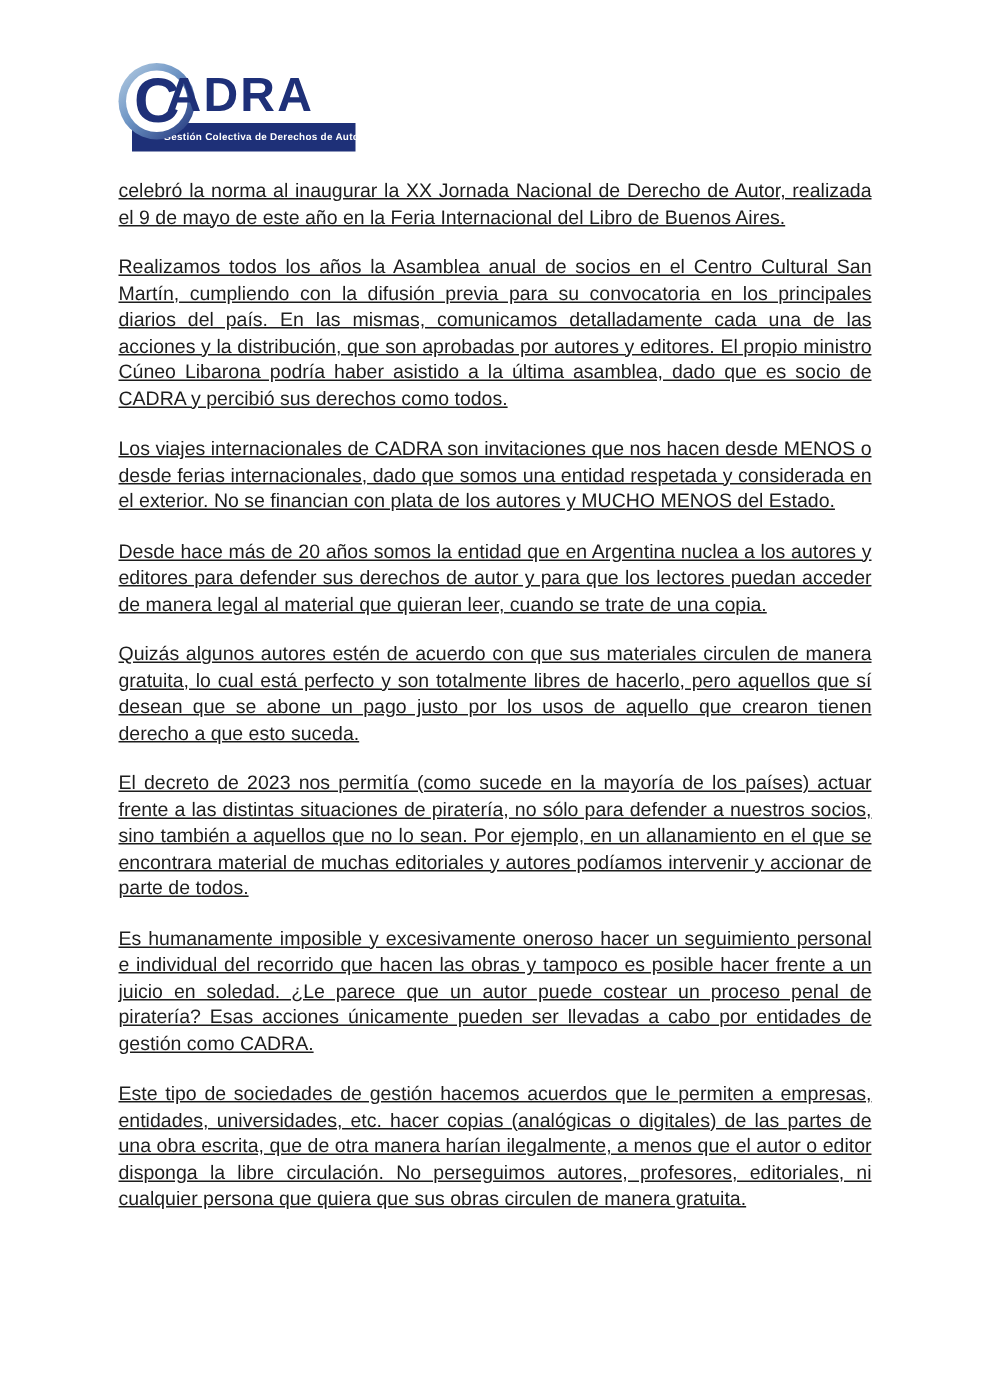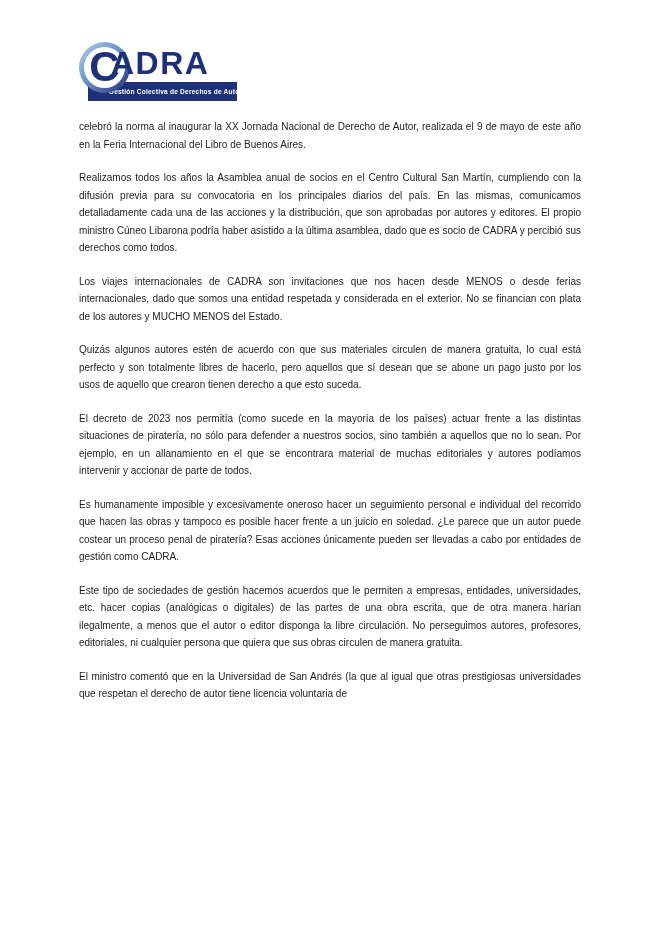--- a/index.html
+++ b/index.html
@@ -87,24 +87,25 @@
     color:var(--navy);
     letter-spacing:1.5px;
     line-height:38px;
   }
   
   .doc-body{
     width:502px;
   }
   .doc-body p{
     margin:16px 0 11px 0;
-    font-size:10px;
+    font-size:13px;
     line-height:17.5px;
     text-align:justify;
     color:var(--text);
+    text-decoration:underline;
   }
 </style>
 </head>
 <body>
 
 <div class="page">
 
   <div class="logo">
     <div class="logo-bar">
       <span class="logo-tagline">Gestión Colectiva de Derechos de Autor</span>
@@ -114,20 +115,20 @@
         <span class="logo-c">C</span>
       </div>
     </div>
     <span class="logo-letters">ADRA</span>
   </div>
 
   <div class="doc-body">
       <p>celebró la norma al inaugurar la XX Jornada Nacional de Derecho de Autor, realizada el 9 de mayo de este año en la Feria Internacional del Libro de Buenos Aires.</p>
       <p>Realizamos todos los años la Asamblea anual de socios en el Centro Cultural San Martín, cumpliendo con la difusión previa para su convocatoria en los principales diarios del país. En las mismas, comunicamos detalladamente cada una de las acciones y la distribución, que son aprobadas por autores y editores. El propio ministro Cúneo Libarona podría haber asistido a la última asamblea, dado que es socio de CADRA y percibió sus derechos como todos.</p>
       <p>Los viajes internacionales de CADRA son invitaciones que nos hacen desde MENOS o desde ferias internacionales, dado que somos una entidad respetada y considerada en el exterior. No se financian con plata de los autores y MUCHO MENOS del Estado.</p>
+      <p>Desde hace más de 20 años somos la entidad que en Argentina nuclea a los autores y editores para defender sus derechos de autor y para que los lectores puedan acceder de manera legal al material que quieran leer, cuando se trate de una copia.</p>
       <p>Quizás algunos autores estén de acuerdo con que sus materiales circulen de manera gratuita, lo cual está perfecto y son totalmente libres de hacerlo, pero aquellos que sí desean que se abone un pago justo por los usos de aquello que crearon tienen derecho a que esto suceda.</p>
       <p>El decreto de 2023 nos permitía (como sucede en la mayoría de los países) actuar frente a las distintas situaciones de piratería, no sólo para defender a nuestros socios, sino también a aquellos que no lo sean. Por ejemplo, en un allanamiento en el que se encontrara material de muchas editoriales y autores podíamos intervenir y accionar de parte de todos.</p>
       <p>Es humanamente imposible y excesivamente oneroso hacer un seguimiento personal e individual del recorrido que hacen las obras y tampoco es posible hacer frente a un juicio en soledad. ¿Le parece que un autor puede costear un proceso penal de piratería? Esas acciones únicamente pueden ser llevadas a cabo por entidades de gestión como CADRA.</p>
       <p>Este tipo de sociedades de gestión hacemos acuerdos que le permiten a empresas, entidades, universidades, etc. hacer copias (analógicas o digitales) de las partes de una obra escrita, que de otra manera harían ilegalmente, a menos que el autor o editor disponga la libre circulación. No perseguimos autores, profesores, editoriales, ni cualquier persona que quiera que sus obras circulen de manera gratuita.</p>
-      <p>El ministro comentó que en la Universidad de San Andrés (la que al igual que otras prestigiosas universidades que respetan el derecho de autor tiene licencia voluntaria de</p>
     </div>
 
 </div>
 
 </body></html>

